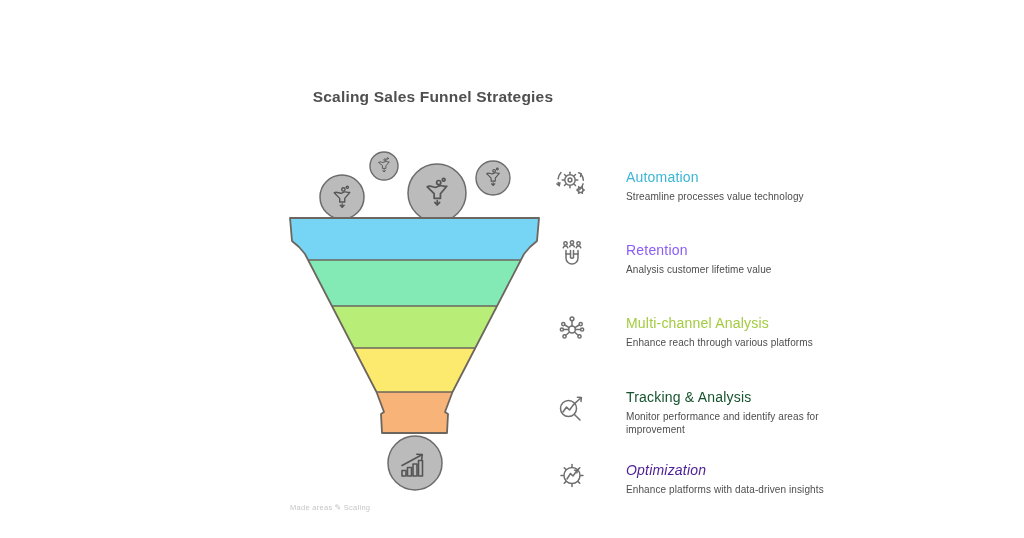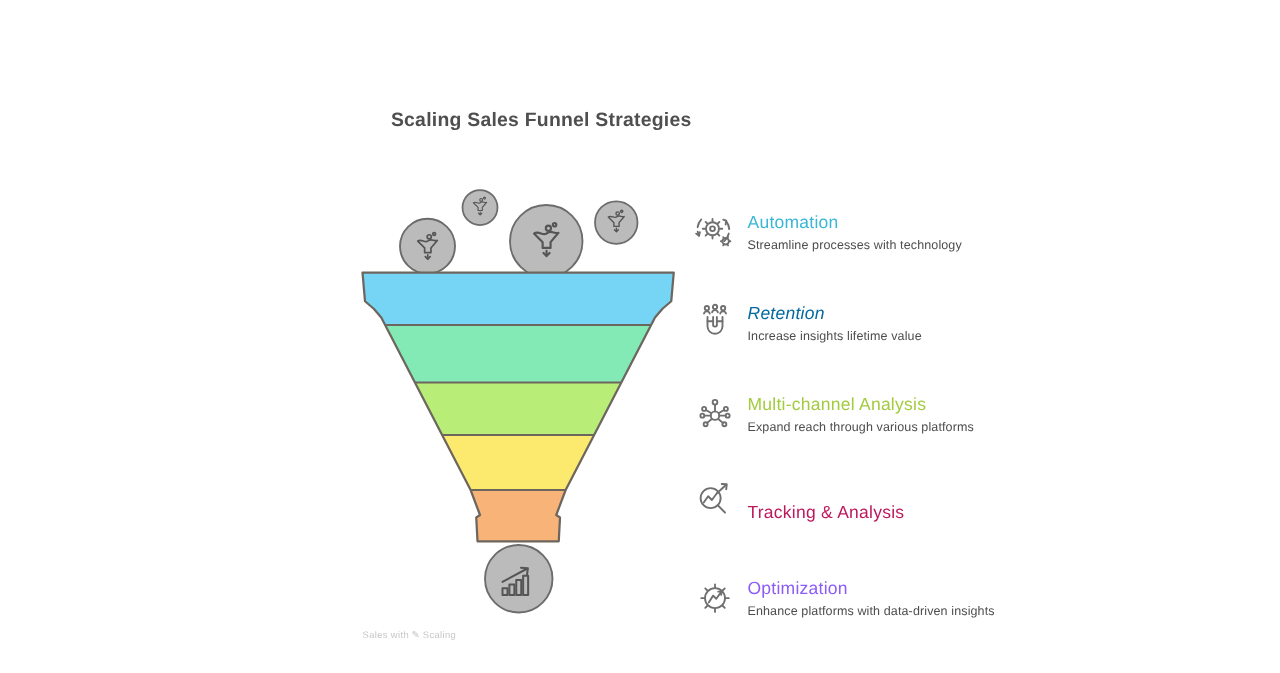--- a/index.html
+++ b/index.html
@@ -2,21 +2,21 @@
 <html><head>
 <meta charset="utf-8">
 <style>
   html,body{margin:0;padding:0;}
   body{font-family:"Liberation Sans",sans-serif;background:#ffffff;}
   .canvas{position:relative;width:828px;height:538px;background:#ffffff;overflow:hidden;}
   .page-title{position:absolute;top:88px;left:0;width:100%;text-align:center;
     transform:translateX(19px);font-size:15.5px;font-weight:bold;color:#4f4f4f;letter-spacing:.2px;}
   .funnel-svg{position:absolute;left:270px;top:140px;}
   .strategies{position:absolute;left:554px;top:0;width:330px;}
-  .strategy-row{position:absolute;left:0;display:flex;align-items:flex-end;}
+  .strategy-row{position:absolute;left:0;display:flex;align-items:center;gap:28px;}
   .strategy-row .icon-box{flex:0 0 36px;width:36px;height:36px;}
   .strategy-row .txt{margin-left:8px;padding-top:8px;}
   .strategy-heading{font-size:14px;font-weight:500;letter-spacing:.2px;}
   .strategy-desc{font-size:10px;color:#4d4d4d;margin-top:5px;line-height:1.32;max-width:210px;letter-spacing:.1px;}
   .row-1{top:161px}.row-2{top:234px}.row-3{top:307px}.row-4{top:381px}.row-5{top:454px}
   .watermark{position:absolute;left:290px;top:503px;font-size:7.5px;color:#c6c6c6;letter-spacing:.3px;}
   .watermark .pen{font-size:8px;margin:0 2px;}
   .brand-logo{position:absolute;left:957px;top:466px;}
   svg{display:block;}
 </style>
@@ -107,42 +107,42 @@
           <line x1="29.1" y1="26" x2="30.3" y2="26"></line>
             <line x1="27.8" y1="28.3" x2="28.4" y2="29.3"></line>
           <line x1="25.2" y1="28.3" x2="24.6" y2="29.3"></line>
             <line x1="23.9" y1="26" x2="22.7" y2="26"></line>
           <line x1="25.2" y1="23.7" x2="24.6" y2="22.7"></line>
             <line x1="27.8" y1="23.7" x2="28.4" y2="22.7"></line>
         </g>
       </svg>
       <div class="txt">
         <div class="strategy-heading" style="color: rgb(58, 182, 214);">Automation</div>
-        <div class="strategy-desc">Streamline processes with technology</div>
+        <div class="strategy-desc">Streamline processes value technology</div>
       </div>
     </div>
 
     <div class="strategy-row row-2">
       <svg class="icon-box" viewBox="0 0 36 36">
         <g fill="none" stroke="#6F6F6F" stroke-width="1.5" stroke-linecap="round" stroke-linejoin="round">
           <circle cx="11.5" cy="6.5" r="1.7"></circle>
             <circle cx="18" cy="5.5" r="1.7"></circle>
             <circle cx="24.5" cy="6.5" r="1.7"></circle>
           <path d="M9.2,10.8 a2.4,2.4 0 0 1 4.6,0"></path>
           <path d="M15.7,9.8 a2.4,2.4 0 0 1 4.6,0"></path>
           <path d="M22.2,10.8 a2.4,2.4 0 0 1 4.6,0"></path>
           <path d="M12,13.5 L12,21 A6,6 0 0 0 24,21 L24,13.5"></path>
           <path d="M16.5,13.5 L16.5,20.5 A1.8,1.8 0 0 0 19.5,20.5 L19.5,13.5"></path>
           <line x1="12" y1="17" x2="16.5" y2="17"></line>
           <line x1="19.5" y1="17" x2="24" y2="17"></line>
         </g>
       </svg>
       <div class="txt">
-        <div class="strategy-heading" style="color: #0369a1; font-style: italic;">Retention</div>
-        <div class="strategy-desc">Increase insights lifetime value</div>
+        <div class="strategy-heading" style="color: #8b5cf6;">Retention</div>
+        <div class="strategy-desc">Analysis customer lifetime value</div>
       </div>
     </div>
 
     <div class="strategy-row row-3">
       <svg class="icon-box" viewBox="0 0 36 36">
         <g fill="none" stroke="#6F6F6F" stroke-width="1.5" stroke-linecap="round" stroke-linejoin="round">
           <circle cx="18" cy="19.5" r="3.4"></circle>
           <line x1="18" y1="16.1" x2="18" y2="10.7"></line>
             <circle cx="18" cy="8.8" r="1.9"></circle>
           <line x1="20.9" y1="17.6" x2="25.2" y2="15"></line>
@@ -154,65 +154,66 @@
           <line x1="15.4" y1="22.2" x2="11.7" y2="25.3"></line>
             <circle cx="10.5" cy="26.4" r="1.6"></circle>
           <line x1="14.6" y1="19.5" x2="9.5" y2="19.5"></line>
             <circle cx="7.9" cy="19.5" r="1.6"></circle>
           <line x1="15.1" y1="17.6" x2="10.8" y2="15"></line>
             <circle cx="9.3" cy="14.1" r="1.6"></circle>
         </g>
       </svg>
       <div class="txt">
         <div class="strategy-heading" style="color: rgb(163, 203, 63);">Multi-channel Analysis</div>
-        <div class="strategy-desc">Expand reach through various platforms</div>
+        <div class="strategy-desc">Enhance reach through various platforms</div>
       </div>
     </div>
 
     <div class="strategy-row row-4">
       <svg class="icon-box" viewBox="0 0 36 36">
         <g fill="none" stroke="#6F6F6F" stroke-width="1.5" stroke-linecap="round" stroke-linejoin="round">
           <circle cx="14.5" cy="17.5" r="8"></circle>
           <line x1="20.2" y1="23.2" x2="26" y2="29"></line>
           <polyline points="9,21 12.5,16 15.5,19 19.5,13.6"></polyline>
           <line x1="19.5" y1="13.6" x2="27" y2="6.8"></line>
           <polyline points="23.4,6.2 27.4,6.4 27,10.4"></polyline>
         </g>
       </svg>
       <div class="txt">
-        <div class="strategy-heading" style="color: #be185d;">Tracking &amp; Analysis</div>
+        <div class="strategy-heading" style="color: #14532d;">Tracking &amp; Analysis</div>
+        <div class="strategy-desc">Monitor performance and identify areas for improvement</div>
       </div>
     </div>
 
     <div class="strategy-row row-5">
       <svg class="icon-box" viewBox="0 0 36 36">
         <g fill="none" stroke="#6F6F6F" stroke-width="1.5" stroke-linecap="round" stroke-linejoin="round">
           <circle cx="18" cy="18.5" r="8"></circle>
           <line x1="26.6" y1="18.5" x2="29" y2="18.5"></line>
             <line x1="24.1" y1="24.6" x2="25.8" y2="26.3"></line>
           <line x1="18" y1="27.1" x2="18" y2="29.5"></line>
             <line x1="11.9" y1="24.6" x2="10.2" y2="26.3"></line>
           <line x1="9.4" y1="18.5" x2="7" y2="18.5"></line>
             <line x1="11.9" y1="12.4" x2="10.2" y2="10.7"></line>
           <line x1="18" y1="9.9" x2="18" y2="7.5"></line>
             <line x1="24.1" y1="12.4" x2="25.8" y2="10.7"></line>
           <polyline points="13,22 16.5,16.5 19,19 23,13.5"></polyline>
           <polyline points="20.6,13.3 23.2,13.3 22.9,15.9"></polyline>
         </g>
       </svg>
       <div class="txt">
-        <div class="strategy-heading" style="color: #8b5cf6;">Optimization</div>
+        <div class="strategy-heading" style="color: #4c1d95; font-style: italic;">Optimization</div>
         <div class="strategy-desc">Enhance platforms with data-driven insights</div>
       </div>
     </div>
 
   </div>
 
   <div class="watermark">
-    <span>Sales with</span><span class="pen">✎</span><span>Scaling</span>
+    <span>Made areas</span><span class="pen">✎</span><span>Scaling</span>
   </div>
 
   <svg class="brand-logo" width="52" height="56" viewBox="0 0 52 56">
     <polygon points="12,2 48,2 41,14 5,14" fill="#1573BE"></polygon>
     <polygon points="41,14 28,14 9,39 22,39" fill="#1573BE"></polygon>
     <polygon points="22,30 50,30 42,46 14,46" fill="#1573BE"></polygon>
     <polygon points="9,39 31,39 23,55 1,55" fill="#F6941E"></polygon>
   </svg>
 
 </div>

